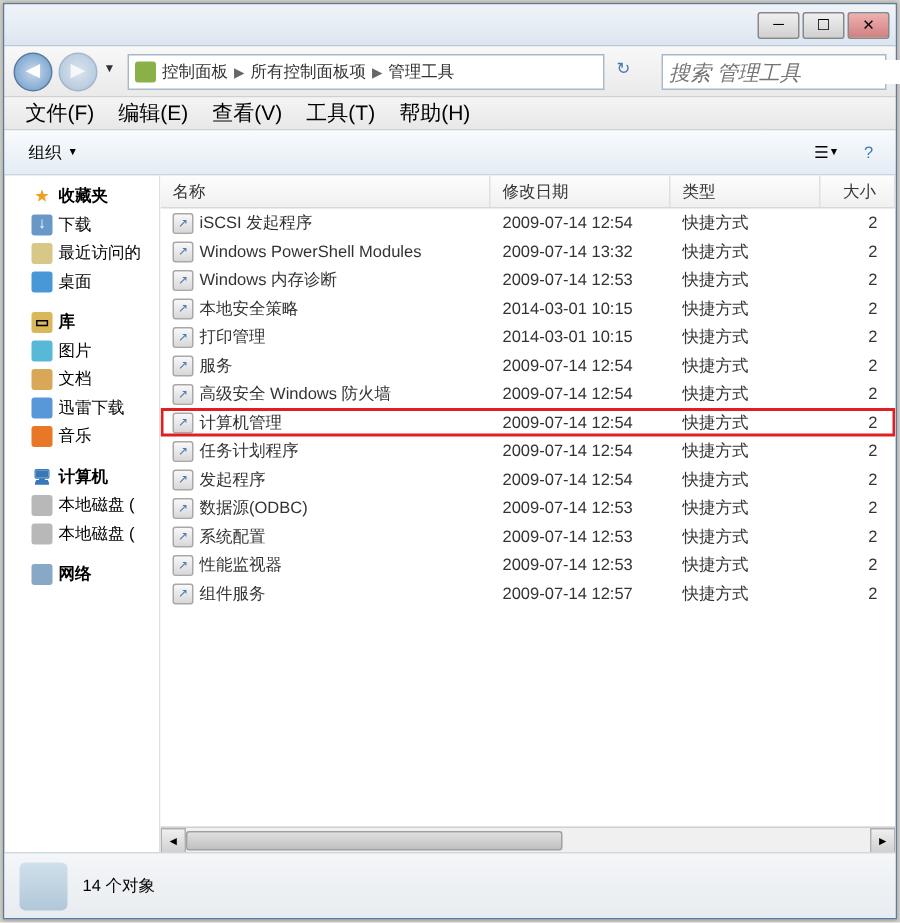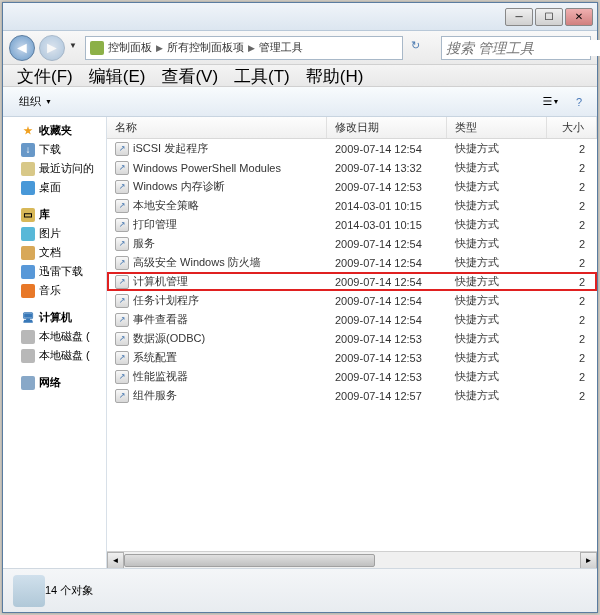--- a/index.html
+++ b/index.html
@@ -15,21 +15,21 @@
 .nav-btn.fwd { opacity: 0.5; }
 .nav-dd { width: 12px; height: 14px; font-size: 8px; color: #333; cursor: pointer; }
 .breadcrumb { flex: 1; height: 24px; background: #fff; border: 1px solid #a8b8c8; display: flex; align-items: center; padding: 0 4px; font-size: 11px; color: #333; }
 .breadcrumb span { cursor: pointer; }
 .breadcrumb .sep { margin: 0 4px; font-size: 9px; color: #666; }
 .bc-icon { width: 14px; height: 14px; background: #8cb048; border-radius: 2px; margin-right: 4px; }
 .refresh-btn { width: 20px; height: 18px; margin-left: 4px; color: #4a7ab0; cursor: pointer; font-size: 11px; }
 .searchbox { width: 150px; height: 24px; background: #fff; border: 1px solid #a8b8c8; display: flex; align-items: center; padding: 0 4px; margin-left: 6px; }
 .searchbox input { border: none; outline: none; flex: 1; font-size: 14px; color: #888; font-style: italic; }
 .search-icon { width: 14px; height: 14px; color: #4a7ab0; font-size: 11px; }
-.menubar { height: 22px; background: linear-gradient(#f4f4f4,#e8e8e8); display: flex; align-items: flex-start; padding: 0 6px; font-size: 17px; border-bottom: 1px solid #d0d0d0; }
+.menubar { height: 22px; background: linear-gradient(#f4f4f4,#e8e8e8); display: flex; align-items: center; padding: 0 6px; font-size: 14px; border-bottom: 1px solid #d0d0d0; }
 .menubar span { padding: 0 8px; cursor: pointer; }
 .toolbar { height: 30px; background: linear-gradient(#f8fbfd,#e4ecf4); display: flex; align-items: center; padding: 0 8px; border-bottom: 1px solid #c8d4e0; }
 .toolbar-btn { font-size: 11px; padding: 2px 8px; cursor: pointer; display: flex; align-items: center; gap: 4px; }
 .toolbar-btn .dd { font-size: 7px; }
 .toolbar-right { margin-left: auto; display: flex; gap: 8px; }
 .view-btn { width: 20px; height: 18px; cursor: pointer; display: flex; align-items: center; justify-content: center; font-size: 11px; }
 .content { flex: 1; display: flex; overflow: hidden; }
 .sidebar { width: 104px; background: #fff; border-right: 1px solid #d8e0e8; overflow: hidden; padding: 4px 0; }
 .side-group { margin-bottom: 8px; }
 .side-header { display: flex; align-items: center; gap: 4px; padding: 2px 6px; font-size: 11px; font-weight: bold; cursor: pointer; }
@@ -58,21 +58,21 @@
 .col.type { width: 100px; }
 .col.size { flex: 1; text-align: right; padding-right: 12px; }
 .filelist { flex: 1; overflow-y: auto; overflow-x: hidden; }
 .row { display: flex; align-items: center; height: 19px; font-size: 11px; color: #333; cursor: pointer; }
 .row.highlight { outline: 2px solid #e02020; outline-offset: -2px; }
 .row .cell-name { width: 220px; padding-left: 8px; display: flex; align-items: center; gap: 4px; }
 .row .cell-date { width: 120px; padding-left: 8px; }
 .row .cell-type { width: 100px; padding-left: 8px; }
 .row .cell-size { flex: 1; text-align: right; padding-right: 12px; }
 .file-ico { width: 14px; height: 14px; background: linear-gradient(#f8f8f8,#d8d8d8); border: 1px solid #a8a8a8; border-radius: 2px; font-size: 8px; display: flex; align-items: center; justify-content: center; color: #4878b0; }
-.statusbar { height: 44px; background: linear-gradient(#f4f6f8,#e8ecf0); border-top: 1px solid #d0d8e0; display: flex; align-items: center; padding: 0 10px; font-size: 11px; }
+.statusbar { height: 44px; background: linear-gradient(#f4f6f8,#e8ecf0); border-top: 1px solid #d0d8e0; display: flex; align-items: center; padding: 0 10px; font-size: 11px; gap: 10px; }
 .status-ico { width: 32px; height: 32px; background: linear-gradient(#d0e0ec,#b0c8d8); border-radius: 4px; }
 .scrollbar-h { height: 17px; background: #f0f0f0; border-top: 1px solid #d0d0d0; display: flex; }
 .sb-track { flex: 1; position: relative; }
 .sb-thumb { position: absolute; left: 0; top: 2px; width: 55%; height: 13px; background: linear-gradient(#e0e0e0,#c0c0c0); border: 1px solid #a0a0a0; border-radius: 2px; }
 .sb-btn { width: 17px; height: 17px; background: linear-gradient(#f0f0f0,#d0d0d0); border: 1px solid #b0b0b0; font-size: 8px; display: flex; align-items: center; justify-content: center; }
 </style>
 </head>
 <body>
 
 <div class="window">
@@ -277,21 +277,21 @@
               <span class="file-ico">↗</span>
               <span>任务计划程序</span>
             </div>
             <div class="cell-date">2009-07-14 12:54</div>
             <div class="cell-type">快捷方式</div>
             <div class="cell-size">2</div>
           </div>
           <div class="row">
             <div class="cell-name">
               <span class="file-ico">↗</span>
-              <span>事件查看器</span>
+              <span>发起程序</span>
             </div>
             <div class="cell-date">2009-07-14 12:54</div>
             <div class="cell-type">快捷方式</div>
             <div class="cell-size">2</div>
           </div>
           <div class="row">
             <div class="cell-name">
               <span class="file-ico">↗</span>
               <span>数据源(ODBC)</span>
             </div>

